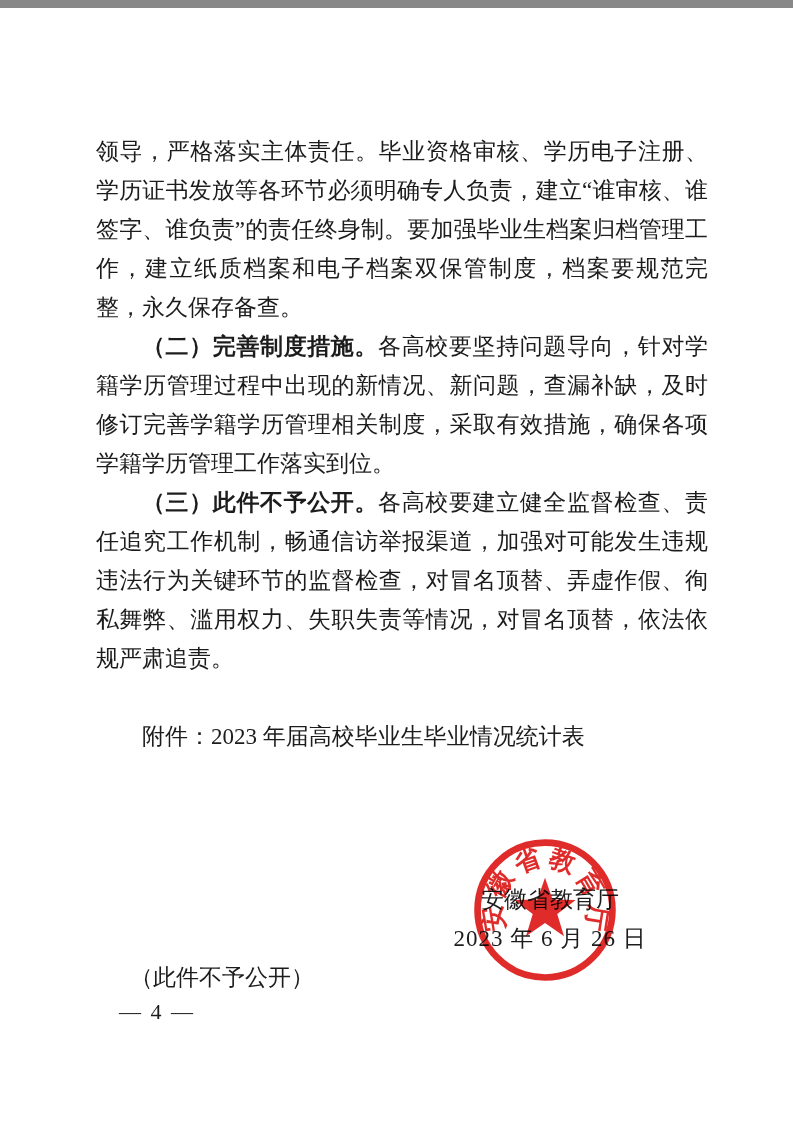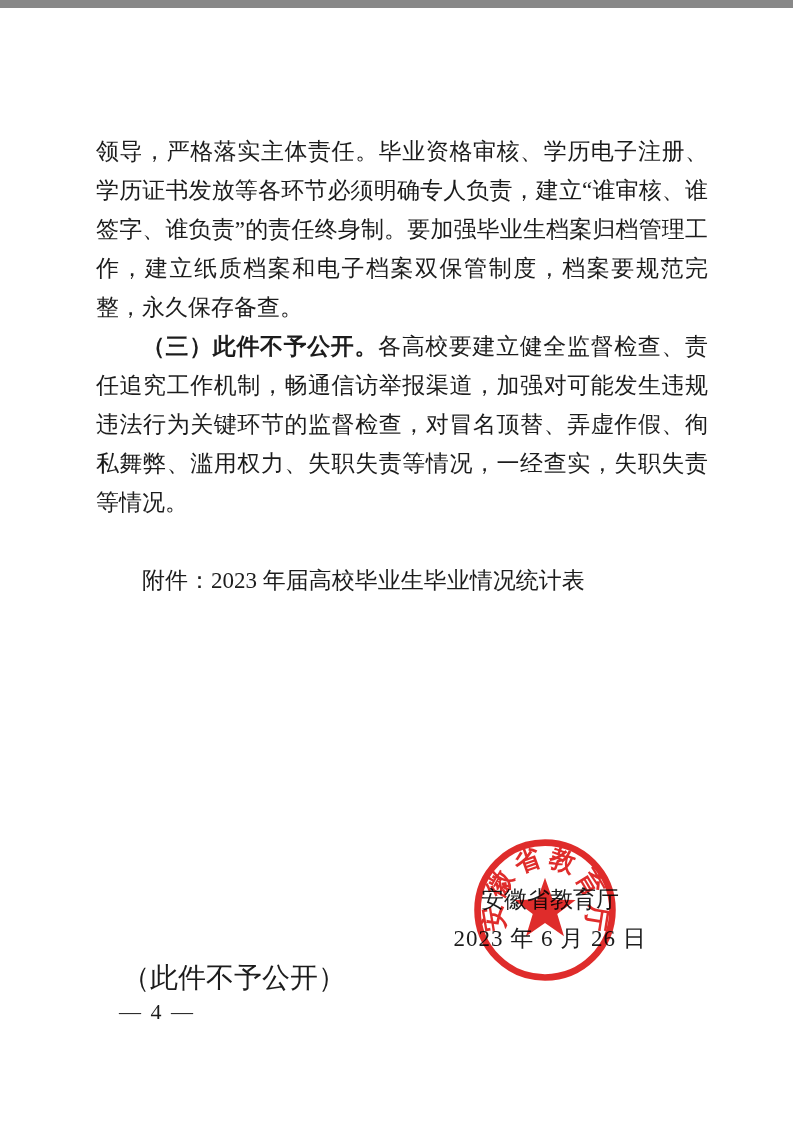--- a/index.html
+++ b/index.html
@@ -43,43 +43,46 @@
     color:var(--seal-color,#dd1c1a);
     pointer-events:none;
   }
   .seal svg{display:block;width:100%;height:100%;}
   .seal-arc-text{
     font-family:"Liberation Serif","DejaVu Serif",serif;
     font-weight:700;
   }
   .notice{
     position:absolute;
-    left:122px; top:950px;
-    font-size:28px;
+    left:130px; top:950px;
+    font-size:23px;
     line-height:39px;
   }
   .page-number{
     position:absolute;
     left:119px; top:988px;
     font-size:22px;
     line-height:32px;
     letter-spacing:2px;
   }
 </style>
 </head>
 <body>
 
 <div class="page" style="background: rgb(255, 255, 255); color: rgb(28, 28, 28);">
 
   <div class="doc-body">
     <p class="continued">
       <span>领导，严格落实主体责任。毕业资格审核、学历电子注册、学历证书发放等各环节必须明确专人负责，建立“谁审核、谁签字、谁负责”的责任终身制。要加强毕业生档案归档管理工作，建立纸质档案和电子档案双保管制度，档案要规范完整，永久保存备查。</span>
     </p>
     <p>
-      <span class="para-lead">（三）此件不予公开。</span><span>各高校要建立健全监督检查、责任追究工作机制，畅通信访举报渠道，加强对可能发生违规违法行为关键环节的监督检查，对冒名顶替、弄虚作假、徇私舞弊、滥用权力、失职失责等情况，一经查实，失职失责等情况。</span>
+      <span class="para-lead">（二）完善制度措施。</span><span>各高校要坚持问题导向，针对学籍学历管理过程中出现的新情况、新问题，查漏补缺，及时修订完善学籍学历管理相关制度，采取有效措施，确保各项学籍学历管理工作落实到位。</span>
+    </p>
+    <p>
+      <span class="para-lead">（三）此件不予公开。</span><span>各高校要建立健全监督检查、责任追究工作机制，畅通信访举报渠道，加强对可能发生违规违法行为关键环节的监督检查，对冒名顶替、弄虚作假、徇私舞弊、滥用权力、失职失责等情况，对冒名顶替，依法依规严肃追责。</span>
     </p>
     <p class="attachment-line">
       <span>附件：2023 年届高校毕业生毕业情况统计表</span>
     </p>
   </div>
 
   <div class="signature-block">
     <div class="sig-org">安徽省教育厅</div>
     <div class="sig-date">2023 年 6 月 26 日</div>
   </div>

